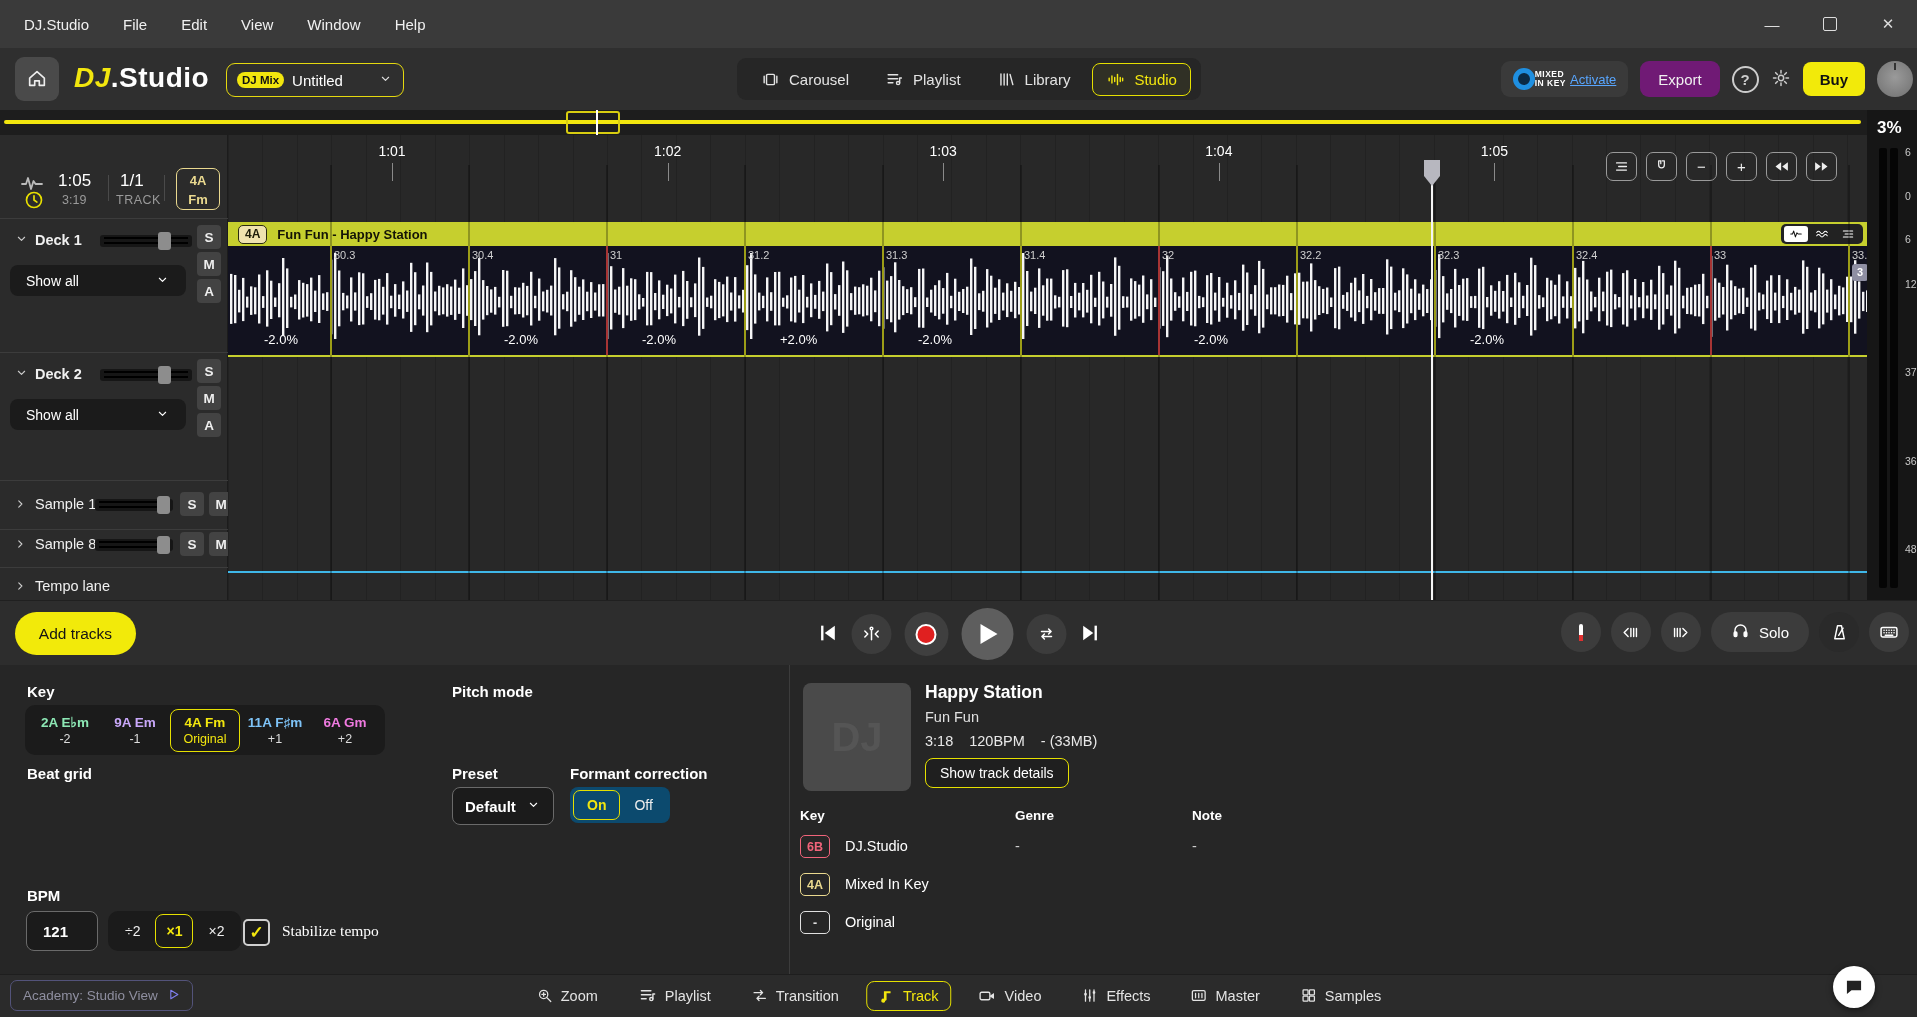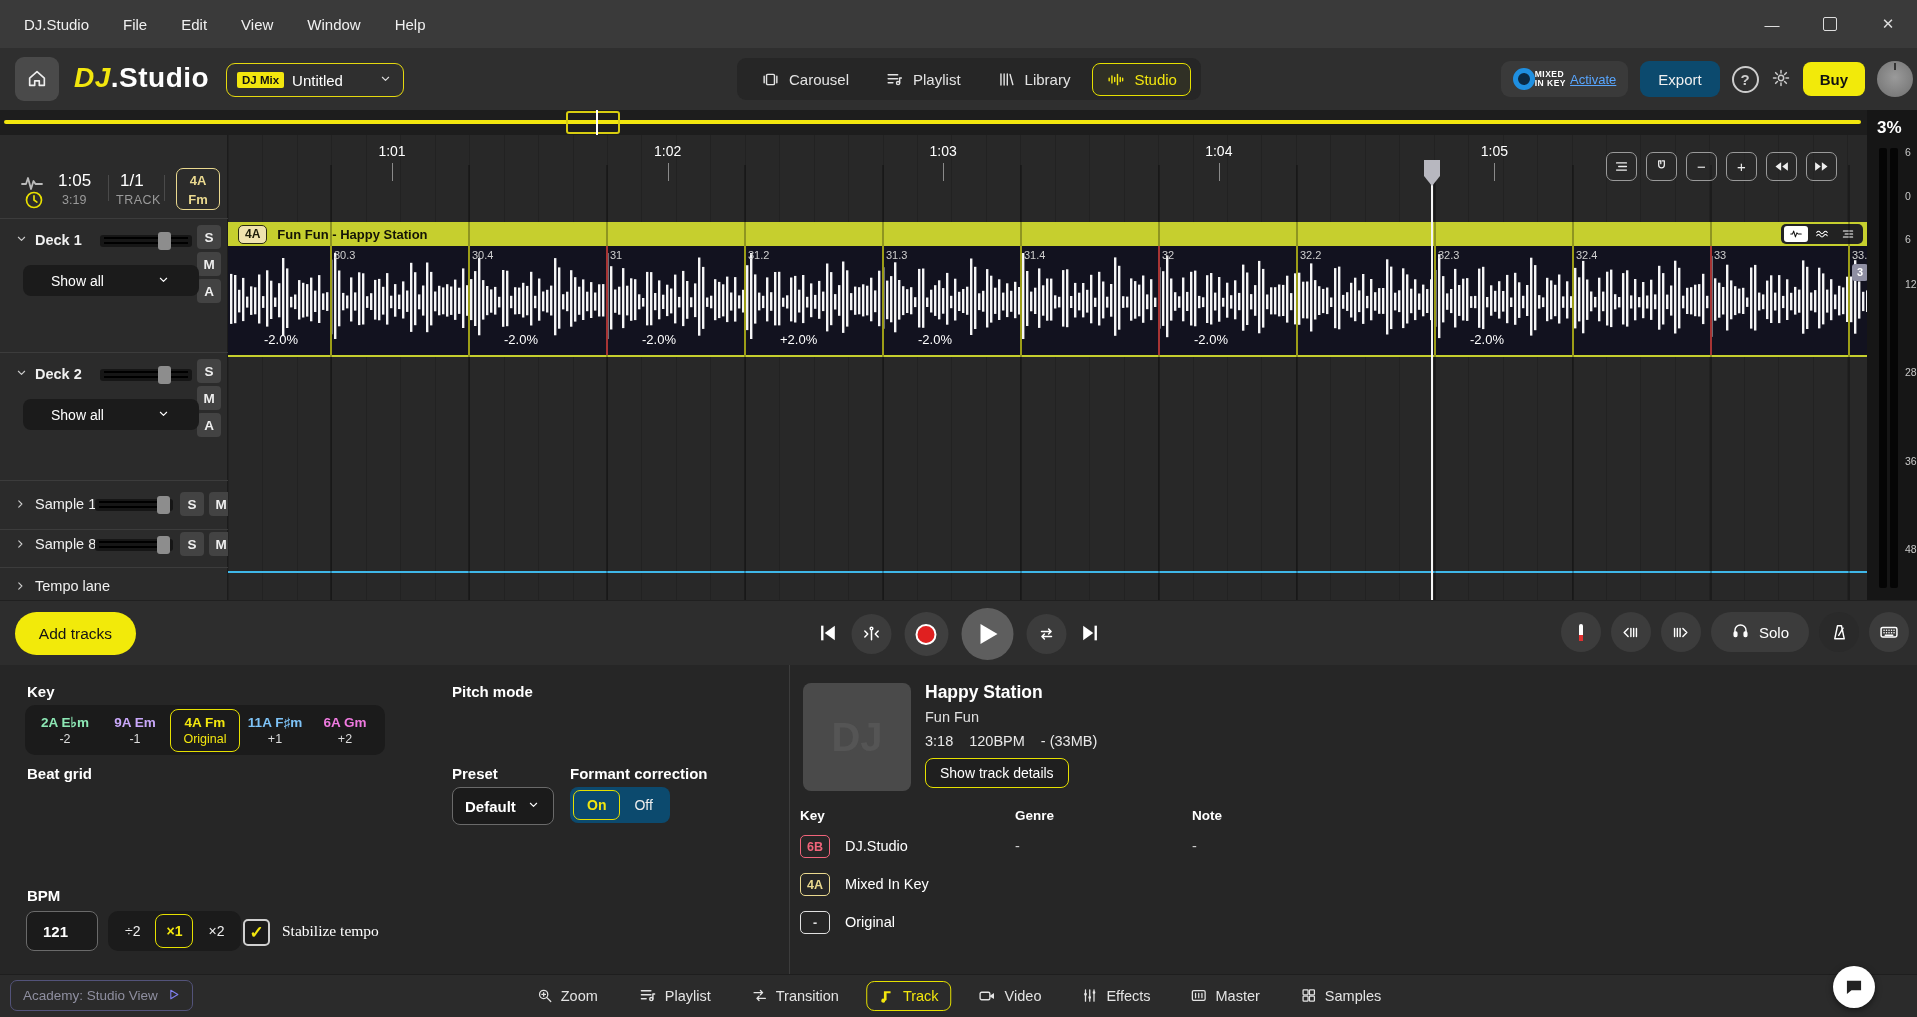--- a/index.html
+++ b/index.html
@@ -12,31 +12,31 @@
   #menu-items{display:flex;gap:34px;margin-left:24px;font-size:15px;color:#f0f0f0;}
   #win-controls{position:absolute;right:0;top:0;height:48px;display:flex;}
   .winbtn{width:58px;height:48px;display:flex;align-items:center;justify-content:center;color:#ddd;font-size:15px;}
   
   #header{position:absolute;left:0;top:48px;width:100%;height:62px;background:#2f2f2f;}
   #home-btn{position:absolute;left:15px;top:9px;width:44px;height:44px;background:#4a4a4a;border-radius:9px;color:#eee;display:flex;align-items:center;justify-content:center;}
   #logo{position:absolute;left:74px;top:14px;font-size:28px;font-weight:bold;letter-spacing:.5px;}
   #logo-dj{color:#f2e60e;font-style:italic;}
   #logo-studio{color:#fff;}
   #project-select{position:absolute;left:226px;top:15px;width:178px;height:34px;border:1.5px solid #e5d90f;border-radius:9px;display:flex;align-items:center;gap:8px;padding:0 10px;box-sizing:border-box;}
-  #project-badge{background:#f2e60e;color:#111;font-size:11.5px;font-weight:bold;padding:2px 5px;border-radius:2px;}
+  #project-badge{background:#f2e60e;color:#111;font-size:11.5px;font-weight:bold;padding:2px 5px;border-radius:8px;}
   #project-name{font-size:15px;color:#fff;flex:1;}
   #view-tabs{position:absolute;left:737px;top:10px;height:42px;background:#262626;border-radius:9px;display:flex;align-items:center;gap:8px;padding:0 10px;}
   .vtab{display:flex;align-items:center;gap:9px;font-size:15px;color:#e3e3e3;padding:6px 13px;border-radius:8px;border:1.5px solid transparent;}
   .vtab.active{border-color:#e5e000;color:#f2e60e;background:rgba(242,230,14,.05);}
   #header-right{position:absolute;right:4px;top:10px;height:42px;display:flex;align-items:center;gap:12px;}
   #mik{background:#3a3a3a;border-radius:9px;height:36px;display:flex;align-items:center;padding:0 12px;}
   #mik-logo{width:22px;height:22px;border-radius:50%;border:5px solid #1f8fe0;box-sizing:border-box;background:#0b2a44;}
   #mik-text{font-size:8.5px;font-weight:bold;line-height:9px;color:#fff;letter-spacing:.5px;}
   #activate{color:#58a6ff;font-size:13px;text-decoration:underline;margin-left:4px;}
-  #export-btn{background:#0c4a6e;border-radius:9px;height:36px;padding:0 18px;font-size:15px;color:#f0f0f0;}
+  #export-btn{background:#701a75;border-radius:9px;height:36px;padding:0 18px;font-size:15px;color:#f0f0f0;}
   #help-btn{width:27px;height:27px;border:2px solid #ccc;border-radius:50%;color:#ccc;font-size:15px;font-weight:bold;display:flex;align-items:center;justify-content:center;}
   #gear-btn{color:#ccc;}
   #buy-btn{background:#f2ea0a;color:#111;border-radius:8px;height:34px;padding:0 17px;font-size:15px;font-weight:bold;}
   #avatar{width:36px;height:36px;border-radius:50%;background:radial-gradient(circle at 50% 45%,#9a9a9a,#707070);position:relative;}
   #avatar:after{content:"";position:absolute;left:17px;top:2px;width:2px;height:7px;background:#333;}
   
   #overview{position:absolute;left:0;top:110px;width:1867px;height:25px;background:#1d1d1d;}
   #ov-line{position:absolute;left:4px;top:10px;width:1857px;height:4px;background:#f2e60e;border-radius:2px;}
   #ov-box{position:absolute;left:566px;top:1px;width:54px;height:23px;border:2px solid #d8cd10;border-radius:3px;box-sizing:border-box;}
   #ov-playline{position:absolute;left:596px;top:0;width:2px;height:25px;background:#fff;}
@@ -49,21 +49,21 @@
   .lp-small{font-size:12.5px;color:#9a9a9a;}
   .lp-sep{position:absolute;top:40px;width:1px;height:26px;background:#4a4a4a;}
   #lp-key-badge{position:absolute;left:176px;top:33px;width:44px;height:42px;border:1.5px solid #ead98f;border-radius:7px;box-sizing:border-box;color:#ead98f;font-size:13px;font-weight:bold;text-align:center;line-height:19px;padding-top:2px;}
   .deck-label{font-size:14.5px;color:#f0f0f0;font-weight:bold;display:flex;align-items:center;gap:6px;}
   .chev{color:#ccc;}
   .slider{position:absolute;height:12px;background:#161616;border-radius:3px;}
   .slider i{position:absolute;top:2px;height:2px;left:4px;right:4px;background:#000;}
   .slider i+i{top:7px;}
   .slider b{position:absolute;top:-3px;width:13px;height:18px;background:#8d8d8d;border-radius:3px;}
   .smab{position:absolute;width:24px;height:24px;background:#434343;border-radius:4px;color:#eee;font-size:13.5px;font-weight:bold;display:flex;align-items:center;justify-content:center;}
-  .showall{position:absolute;left:10px;width:176px;height:31px;background:#1b1b1b;border-radius:8px;color:#fff;font-size:14px;display:flex;align-items:center;justify-content:space-between;padding:0 28px;box-sizing:border-box;margin-left:13px;}
+  .showall{position:absolute;left:10px;width:176px;height:31px;background:#1b1b1b;border-radius:8px;color:#fff;font-size:14px;display:flex;align-items:center;justify-content:space-between;padding:0 16px;box-sizing:border-box;}
   
   #timeline{position:absolute;left:228px;top:0;width:1639px;height:465px;background:#282828;
      background-image:repeating-linear-gradient(90deg,rgba(0,0,0,.16) 0 1px,transparent 1px 34.45px);}
   .rlabel{position:absolute;top:8px;font-size:14px;color:#fff;transform:translateX(-50%);}
   .rtick{position:absolute;top:28px;width:1px;height:18px;background:#8a8a8a;}
   .bline{position:absolute;top:30px;width:2px;height:435px;background:rgba(0,0,0,.28);}
   #clip{position:absolute;left:0;top:87px;width:1639px;height:135px;}
   #clip-header{position:absolute;left:0;top:0;width:1639px;height:24px;background:#c6cf2e;display:flex;align-items:center;}
   #clip-badge{margin-left:10px;background:#efe3ae;border:1.5px solid #2a2a10;border-radius:5px;color:#1c1c08;font-size:12px;font-weight:bold;padding:0 6px;height:17px;line-height:17px;}
   #clip-title{margin-left:10px;font-size:13px;color:#141406;font-weight:bold;}
@@ -832,21 +832,21 @@
         <div class="bline" style="left: 1620px;"></div>
       </div>
     <div id="meter">
       <div id="meter-pct">3%</div>
       <div class="mbar" style="left:12px;"></div>
       <div class="mbar" style="left:23px;"></div>
     <div class="mnum" style="top: 36px;">6</div>
         <div class="mnum" style="top: 80px;">0</div>
         <div class="mnum" style="top: 123px;">6</div>
         <div class="mnum" style="top: 168px;">12</div>
-        <div class="mnum" style="top: 256px;">28</div>
+        <div class="mnum" style="top: 256px;">37</div>
         <div class="mnum" style="top: 345px;">36</div>
         <div class="mnum" style="top: 433px;">48</div>
       </div>
   </div>
 
   <div id="transport">
     <div id="tr-left">
       <button id="add-tracks">Add tracks</button>
       <button id="harmonize">Harmonize</button>
       <button class="circ">↶</button>

